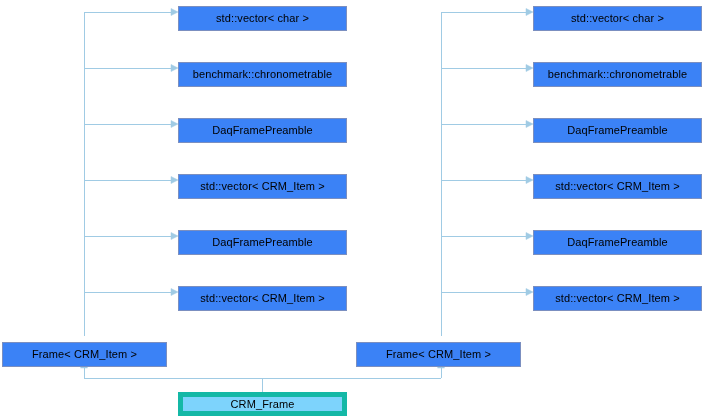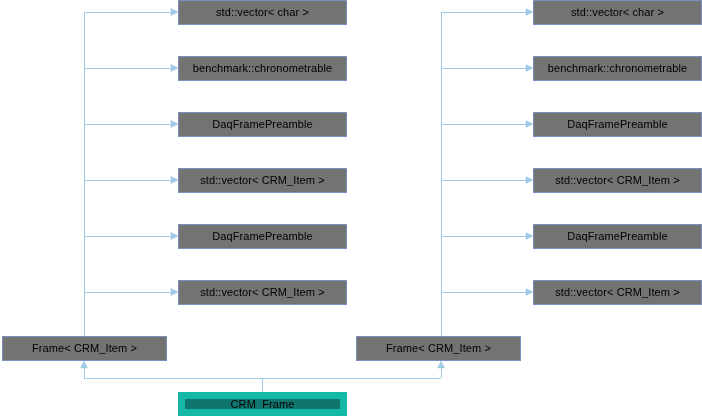--- a/index.html
+++ b/index.html
@@ -16,26 +16,27 @@
     box-sizing:border-box;
     display:flex;align-items:center;justify-content:center;
     font-size:11px;
     line-height:1;
     color:#000000;
     white-space:nowrap;
     letter-spacing:0.1px;
     overflow:hidden;
   }
   .node.klass{
-    background:#737373;
+    background:#3b82f6;
     border:1px solid #7b8fc0;
+    margin-top:6px;
   }
   .node.current{
-    background:#0f766e;
-    border:7px solid #14b8a6;
+    background:#7dd3fc;
+    border:5px solid #14b8a6;
   }
 </style>
 </head>
 <body>
 
 <div id="canvas">
 
   <svg id="edge-layer" width="702" height="416" viewBox="0 0 702 416" xmlns="http://www.w3.org/2000/svg">
       <line x1="84" y1="12" x2="84" y2="336" stroke="#a0cbe4" stroke-width="1" shape-rendering="crispEdges"></line>
       <line x1="84" y1="12" x2="171" y2="12" stroke="#a0cbe4" stroke-width="1" shape-rendering="crispEdges"></line>

